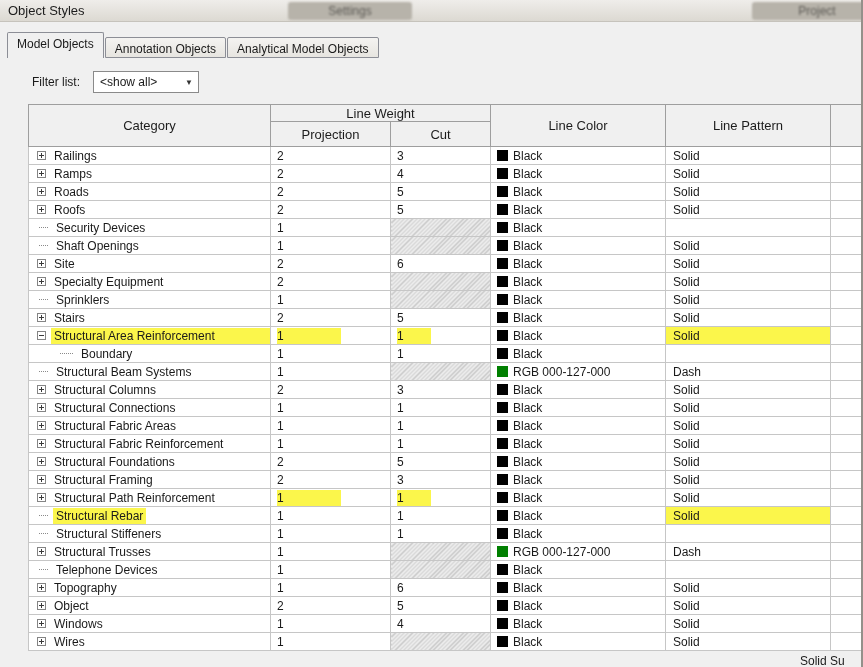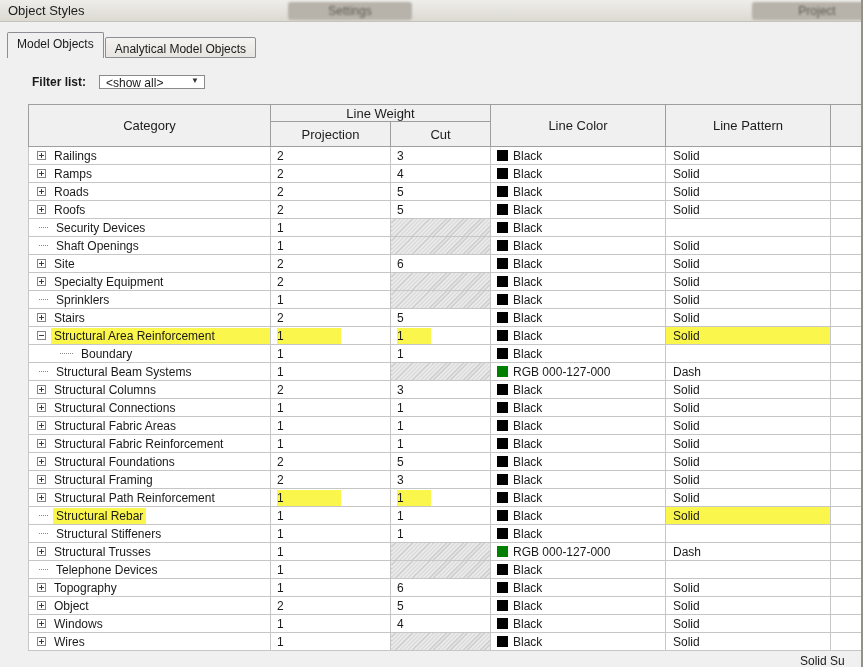--- a/index.html
+++ b/index.html
@@ -39,24 +39,24 @@
     background: linear-gradient(#f4f3f1, #e7e5e0);
     border: 1px solid #8c8e96; border-radius: 2px 2px 0 0;
     font-size: 12px; white-space: nowrap; cursor: default;
   }
   .tab.active {
     height: 26px; background: #f0f0f0; border-bottom: none; z-index: 2;
   }
 
   
   .filter-row { display: flex; align-items: center; margin: 13px 0 0 32px; height: 22px; }
-  .filter-label { margin-right: 13px; font-weight: bold; }
+  .filter-label { margin-right: 13px; }
   .dropdown {
-    width: 106px; height: 14px; background: #fff; border: 1px solid #8a8a8a;
-    display: flex; align-items: flex-start; justify-content: space-between;
+    width: 106px; height: 22px; background: #fff; border: 1px solid #8a8a8a;
+    display: flex; align-items: center; justify-content: space-between;
     padding: 0 3px 0 6px;
   }
   .dd-arrow { font-size: 8px; color: #333; padding: 0 2px; }
 
   
   table {
     border-collapse: collapse; table-layout: fixed;
     width: 835px; margin: 11px 4px 0 28px; background: #fff;
     border: 1px solid #9c9c9c;
   }
@@ -116,20 +116,21 @@
 <div class="app">
 
   <div class="titlebar">
     <span class="window-title">Object Styles</span>
     <span class="bg-pill p1">Settings</span>
     <span class="bg-pill p2">Project</span>
   </div>
 
   <div class="tabstrip">
       <div class="tab active">Model Objects</div>
+      <div class="tab">Annotation Objects</div>
       <div class="tab">Analytical Model Objects</div>
     </div>
 
   <div class="filter-row">
     <span class="filter-label">Filter list:</span>
     <div class="dropdown">
       <span>&lt;show all&gt;</span>
       <span class="dd-arrow">▼</span>
     </div>
   </div>

